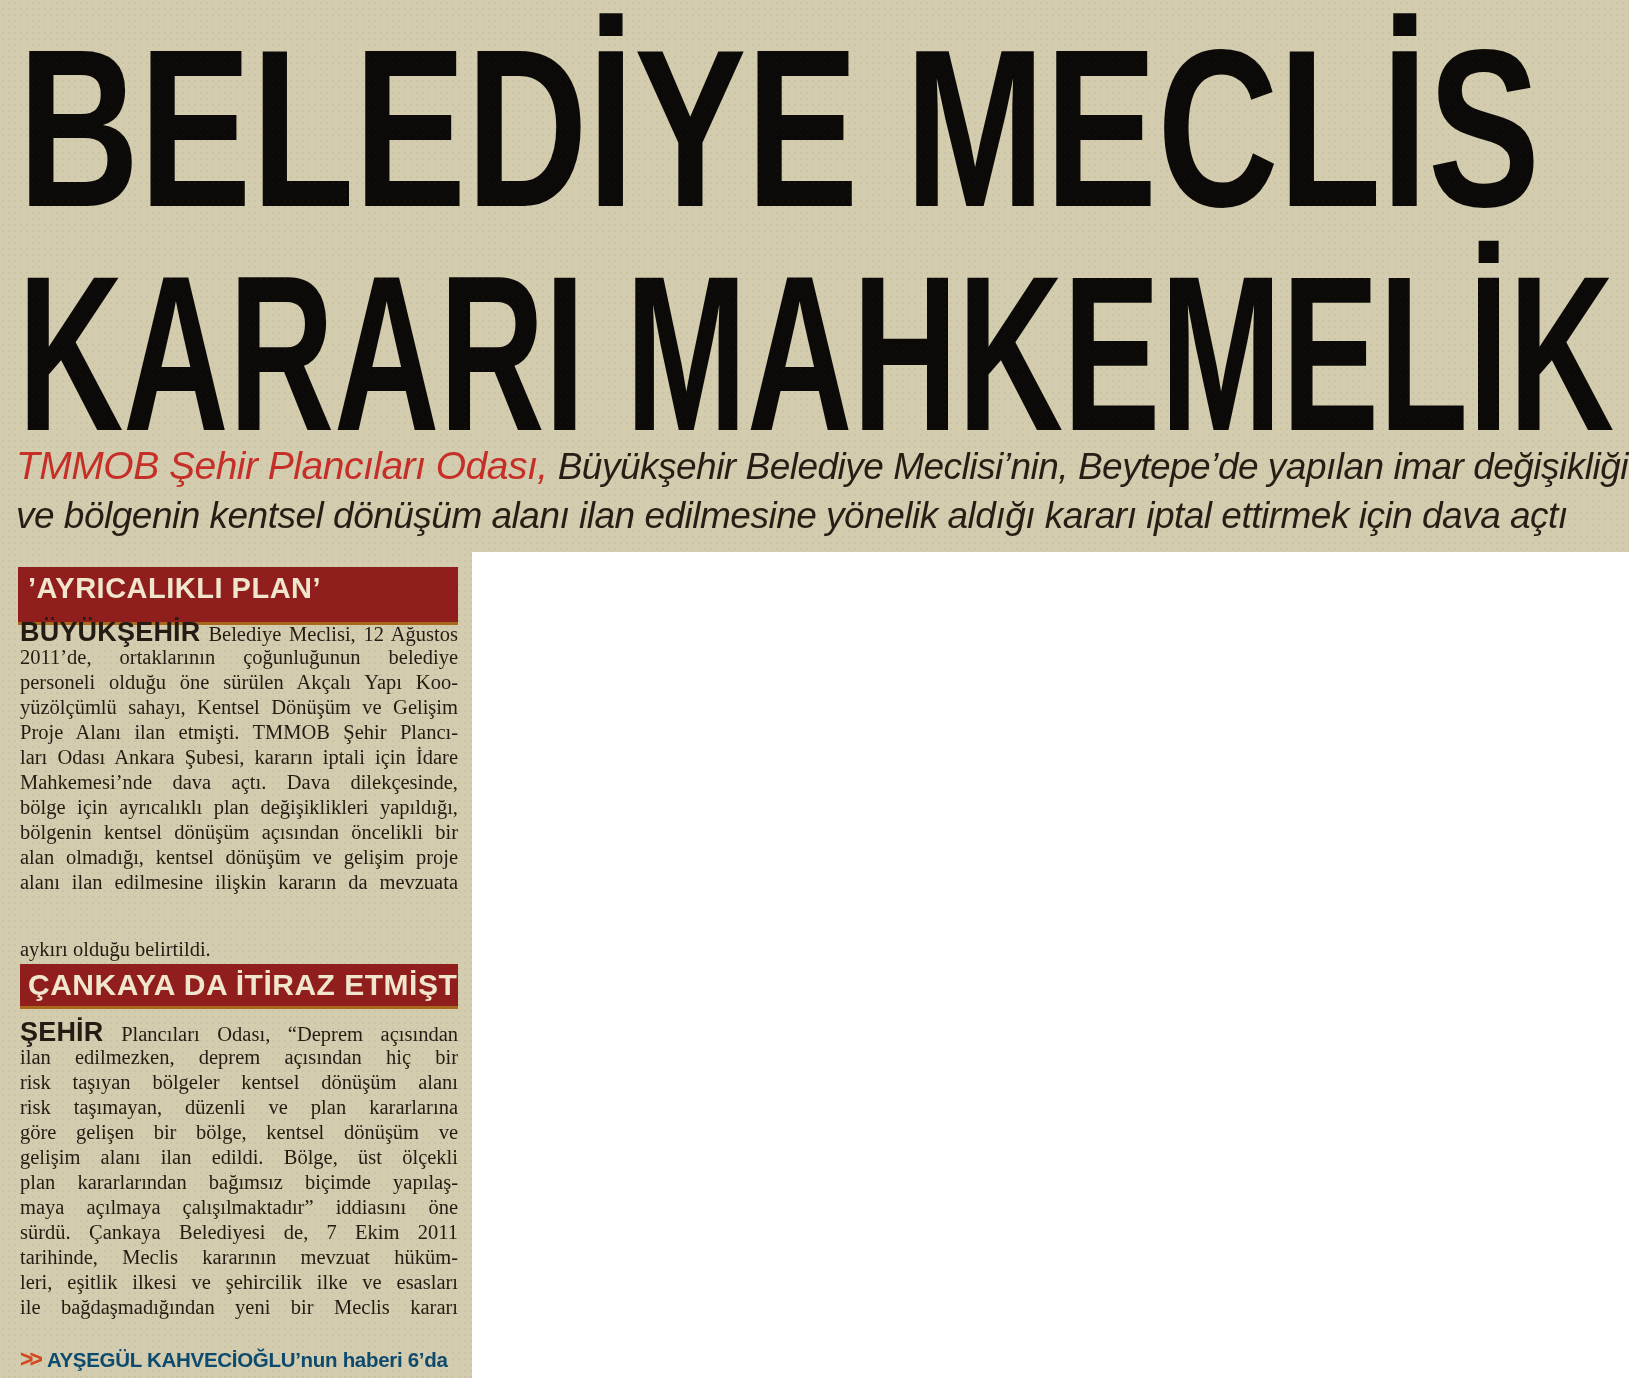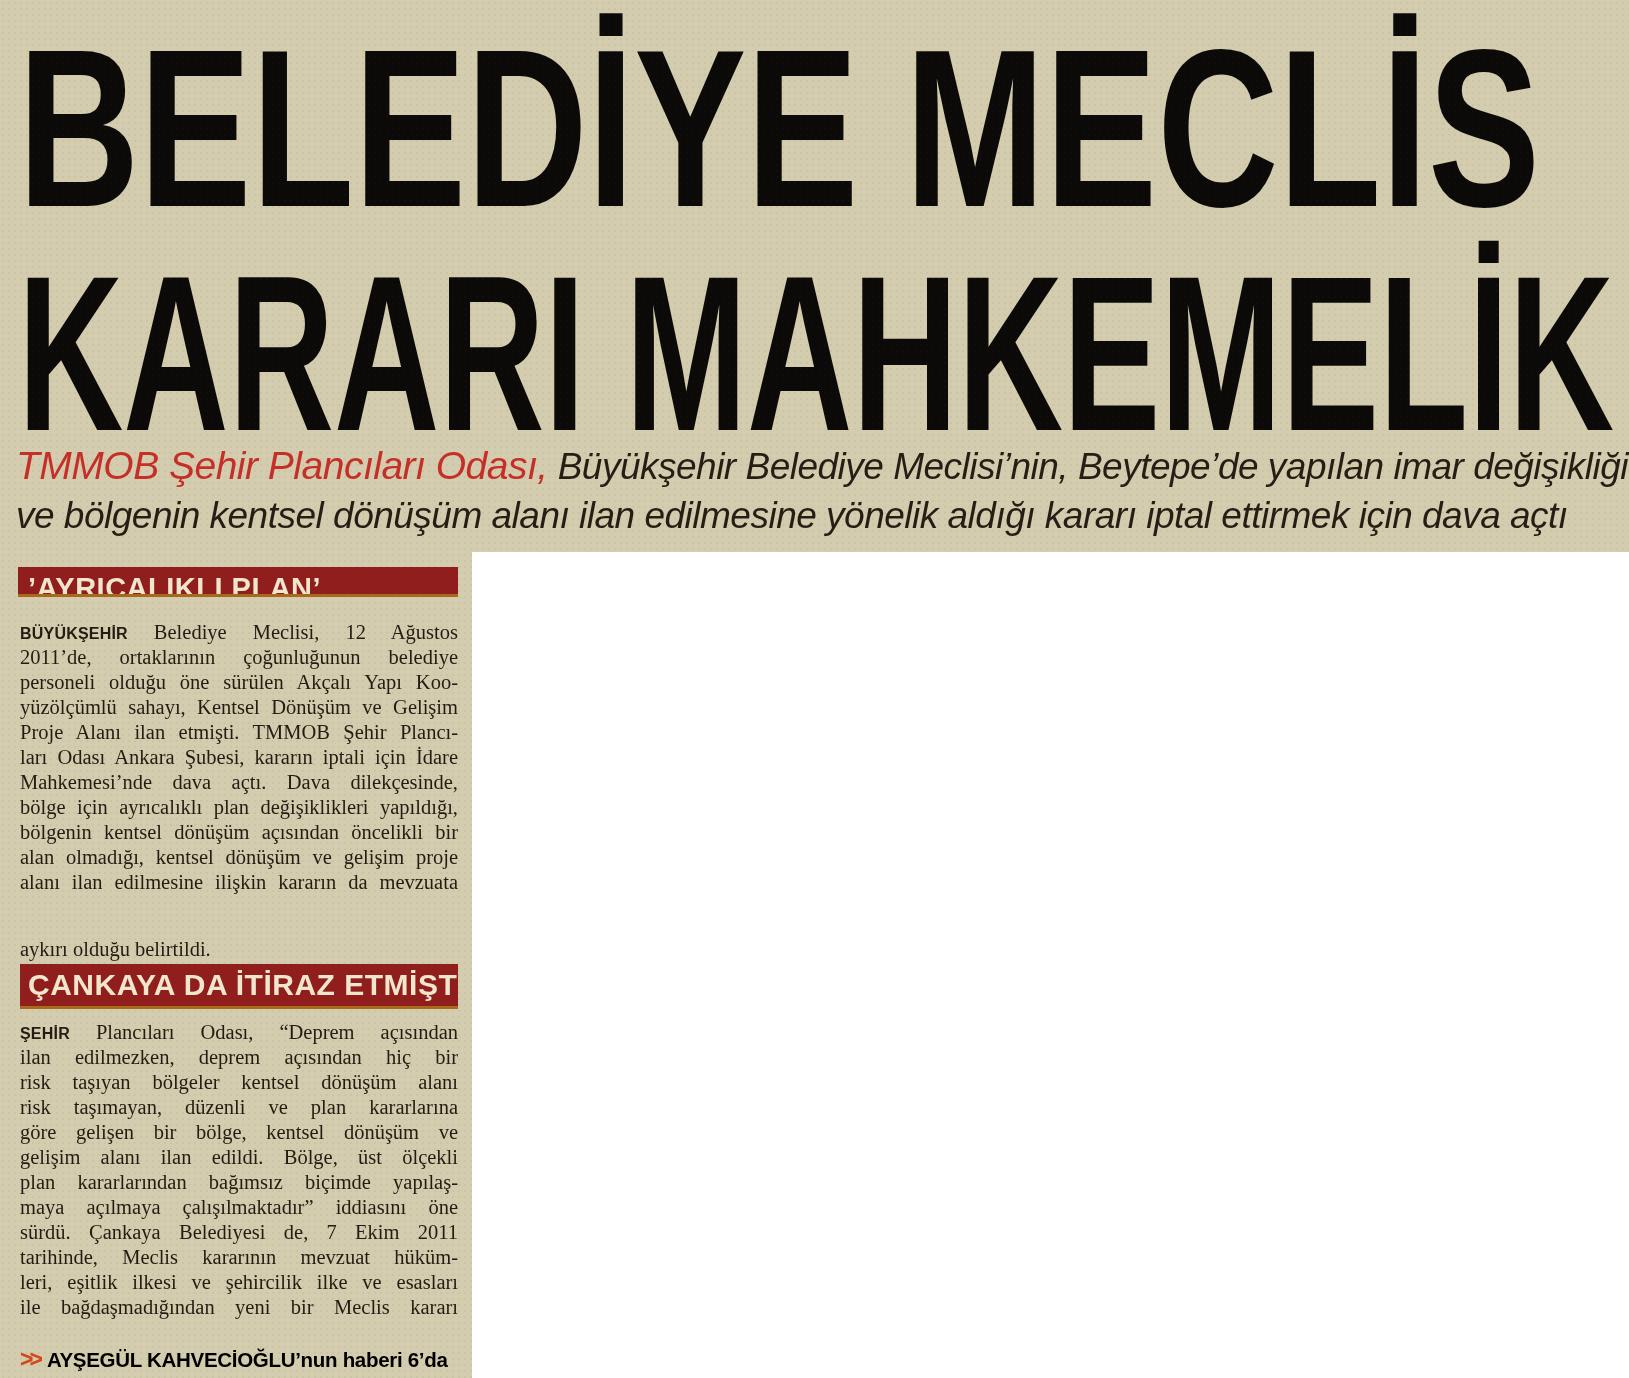--- a/index.html
+++ b/index.html
@@ -55,21 +55,21 @@
     position:absolute;
     background:#901e1c;
     border-bottom:3px solid #a8691c;
     color:#f0e6cd;
     font-weight:700;
     font-family:"Liberation Sans", sans-serif;
     white-space:nowrap;
     overflow:hidden;
     z-index:2;
   }
-  .red-bar-1 { left:18px; top:15px; width:440px; height:30px; font-size:29px; line-height:43px; padding-left:10px; letter-spacing:0.5px; }
+  .red-bar-1 { left:18px; top:15px; width:440px; height:58px; font-size:29px; line-height:43px; padding-left:10px; letter-spacing:0.5px; }
   .red-bar-2 { left:20px; top:412px; width:438px; height:45px; font-size:30px; line-height:42px; padding-left:8px; letter-spacing:0.5px; }
   .para {
     position:absolute; left:20px; width:438px;
     font-family:"Liberation Serif", serif;
     font-size:20.5px;
     line-height:25px;
     color:#241c12;
     z-index:2;
   }
   .para-1 { top:68px; }
@@ -77,42 +77,42 @@
   .bl {
     text-align:justify;
     text-align-last:justify;
     white-space:nowrap;
     height:25px;
   }
   .bl.last { text-align-last:left;margin-top:42px; }
   .lead {
     font-family:"Liberation Sans", sans-serif;
     font-weight:700;
-    font-size:16px;
+    font-size:27px;
     letter-spacing:0.2px;
   }
   .byline {
     position:absolute; left:20px; top:794px; width:440px;
     display:flex; align-items:baseline;
     z-index:2;
   }
   .chevrons {
     color:#d2491d;
     font-weight:900;
     font-size:23px;
     letter-spacing:-4px;
     margin-right:8px;
     font-family:"Liberation Sans", sans-serif;
   }
   .byline-text {
     font-family:"Liberation Sans", sans-serif;
     font-weight:700;
     font-size:20.5px;
     letter-spacing:-0.3px;
-    color:#000000;
+    color:#0c4a6e;
     white-space:nowrap;
   }
 </style>
 </head>
 <body>
 
 <div class="paper masthead">
   <svg class="hl hl1" width="1629" height="240" viewBox="0 0 1629 240">
     <text x="18" y="206" font-size="225" textLength="1522" lengthAdjust="spacingAndGlyphs">BELEDİYE MECLİS</text>
   </svg>

